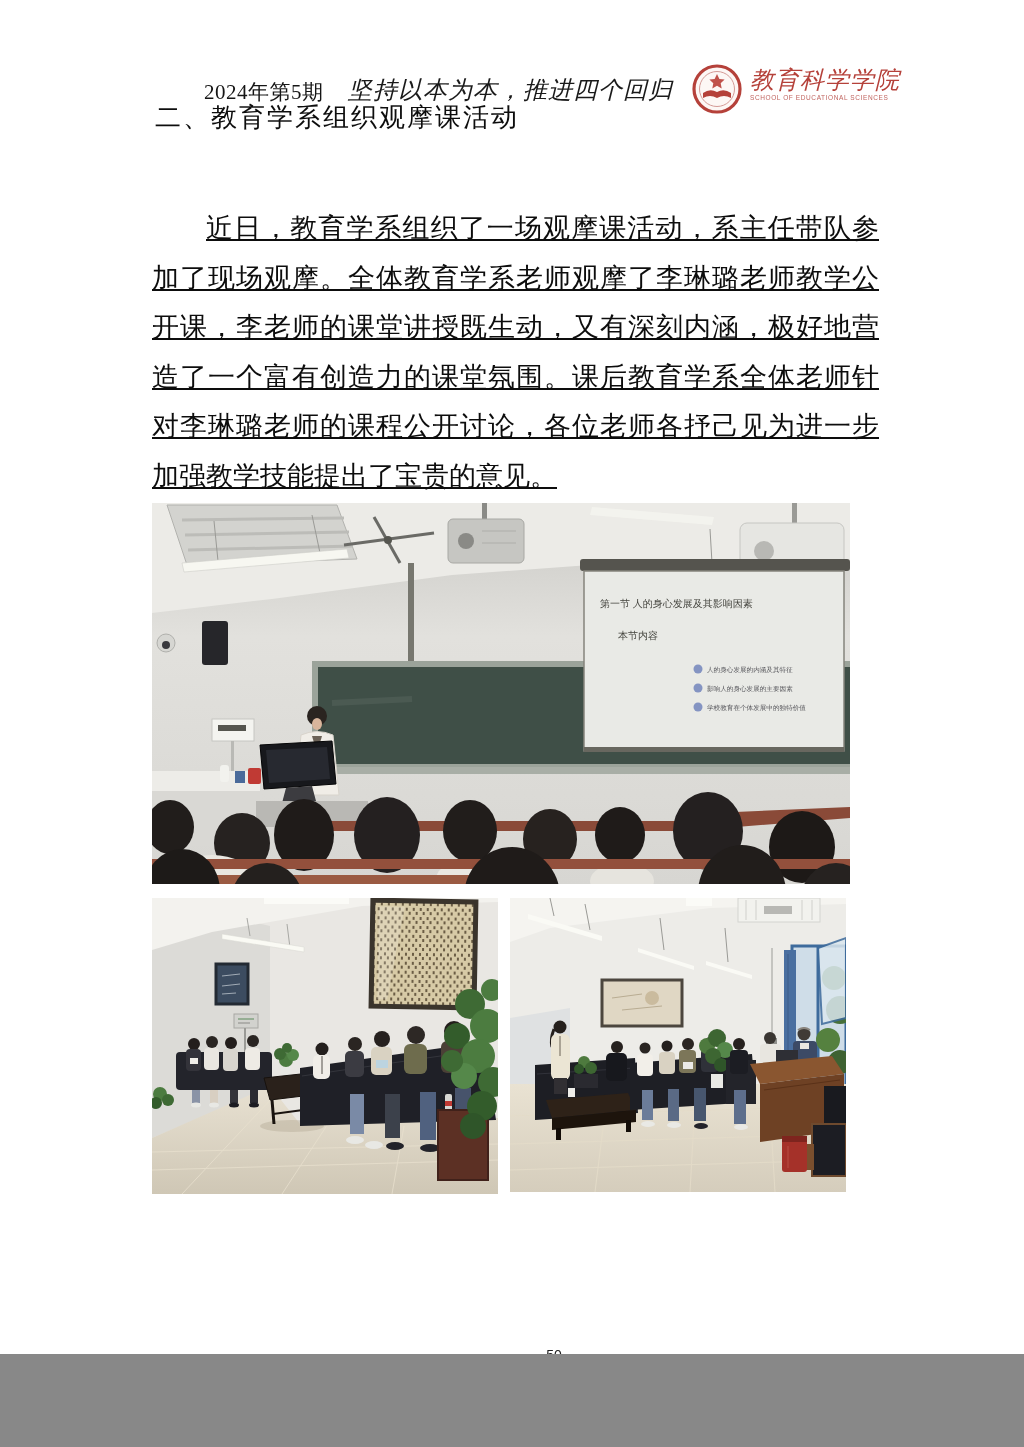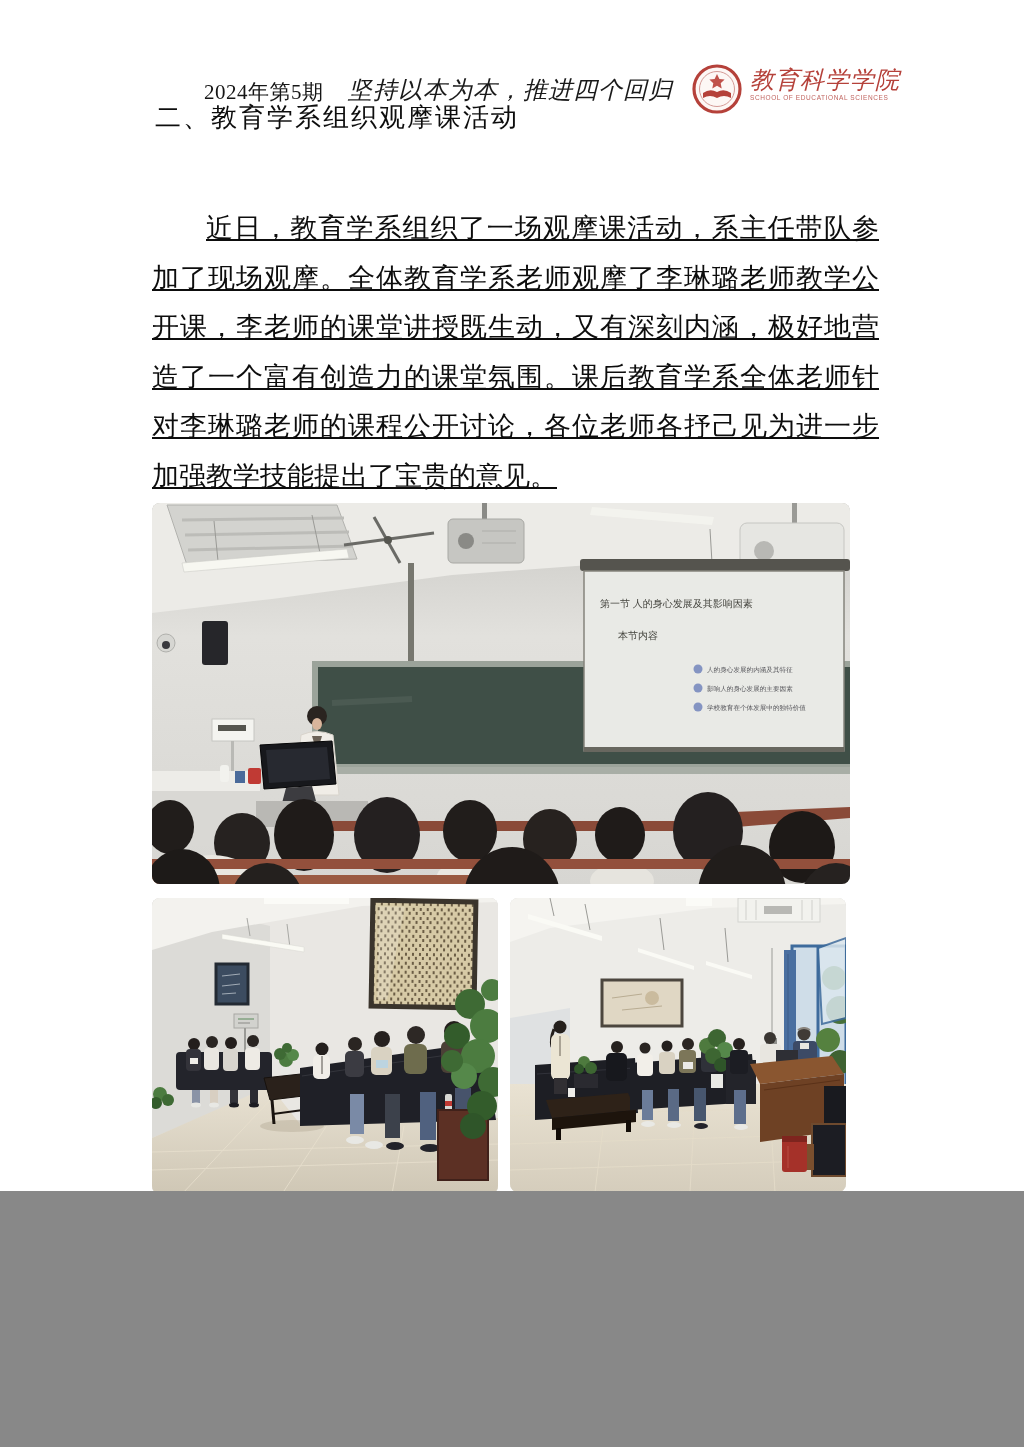--- a/index.html
+++ b/index.html
@@ -1,18 +1,18 @@
 <!DOCTYPE html>
 <html><head>
 <meta charset="utf-8">
 <style>
   html,body{margin:0;padding:0;background:#888;}
   .page{
     position:relative;
-    width:1024px;height:1191px;
+    width:1024px;height:1354px;
     background:#ffffff;
     font-family:"Liberation Serif","DejaVu Serif",serif;
     color:#111;
     overflow:hidden;
     margin:0 auto;
   }
   .abs{position:absolute;}
   
   .issue{left:204px;top:78px;font-size:21px;letter-spacing:.5px;color:#151515;}
   .motto{left:348px;top:74px;font-size:24px;font-style:italic;letter-spacing:1px;color:#1a1a1a;}
@@ -24,21 +24,21 @@
   
   .heading{left:155px;top:100px;font-size:26px;letter-spacing:2px;color:#0d0d0d;}
   .para{
     left:152px;top:204px;width:727px;
     font-size:27px;line-height:49.5px;
     text-align:justify;text-justify:inter-ideograph;
     text-indent:2em;color:#0d0d0d;text-decoration:underline;
   }
   
   figure{margin:0;padding:0;}
-  .photo{background:#d8d7d3;overflow:hidden;border-radius:8px;}
+  .photo{background:#d8d7d3;overflow:hidden;}
   .photo svg{display:block;width:100%;height:100%;}
   .photo-main{left:152px;top:503px;width:698px;height:381px;}
   .photo-left{left:152px;top:898px;width:346px;height:296px;}
   .photo-right{left:510px;top:898px;width:336px;height:294px;}
   .pagenum{left:0;top:1347px;width:1024px;text-align:center;font-size:14px;font-family:"Liberation Sans","DejaVu Sans",sans-serif;color:#222;padding-left:42px;}
 </style>
 </head>
 <body>
 
 <div class="page">

